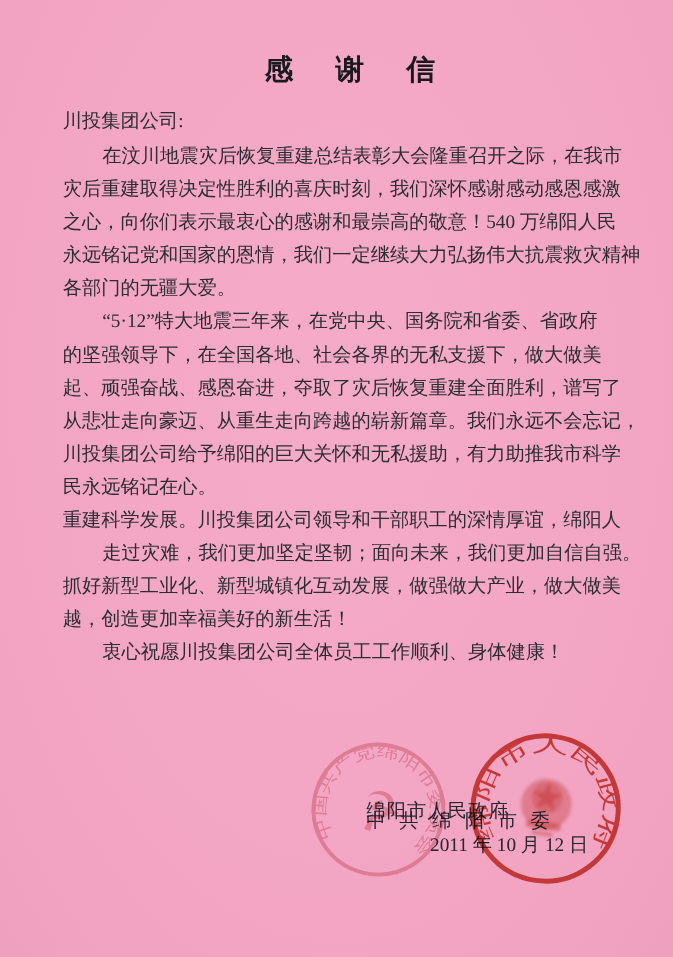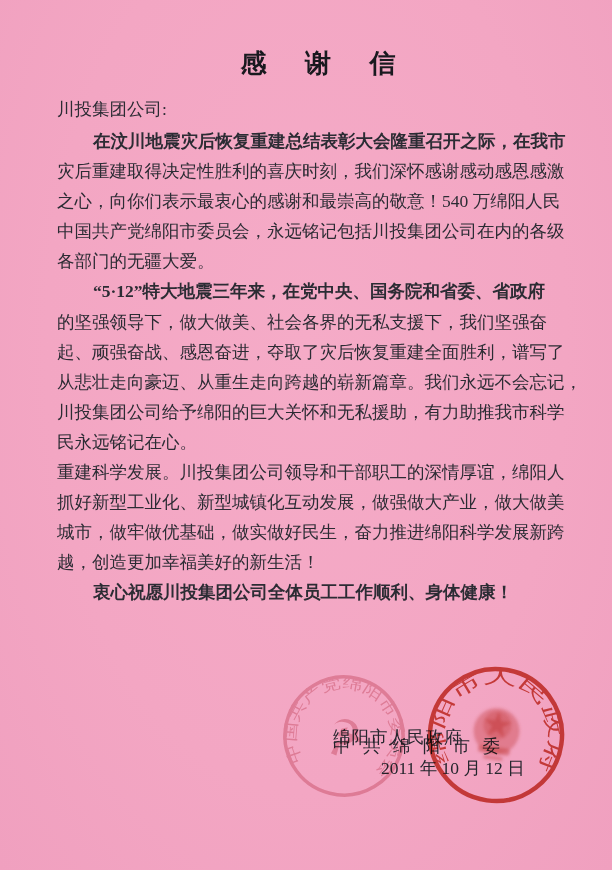--- a/index.html
+++ b/index.html
@@ -17,55 +17,55 @@
   }
   .salutation{
     position:absolute;left:57px;top:97px;
     font-size:17.5px;white-space:nowrap;text-align:right;
   }
   .body-lines{
     position:absolute;left:57px;top:126px;width:508px;
     font-size:17.5px;line-height:30.1px;
   }
   .line{white-space:nowrap;}
-  .line.indent{padding-left:36px;font-weight:bold;}
+  .line.indent{padding-left:36px;}
   .sig{position:absolute;font-size:17.5px;white-space:nowrap;color:#26262e;}
   .sig-org1{left:333px;top:694px;letter-spacing:4px;margin-top:40px;}
   .sig-org2{left:333px;top:725px;letter-spacing:1px;}
-  .sig-date{left:381px;top:756px;}
+  .sig-date{left:391px;top:756px;}
   .seal{position:absolute;mix-blend-mode:multiply;pointer-events:none;}
   .seal-party{left:277px;top:669px;width:134px;height:134px;opacity:.52;transform:rotate(14deg);}
   .seal-gov{left:420px;top:659px;width:152px;height:152px;opacity:.88;transform:rotate(8deg);}
   .seal text{font-family:"Liberation Serif","DejaVu Serif",serif;}
   .emblem-glyph{font-family:"DejaVu Sans",sans-serif;}
 </style>
 </head>
 <body>
 
 <div class="paper">
 
   <h1 class="title">感 谢 信</h1>
 
   <div class="salutation">川投集团公司:</div>
 
   <div class="body-lines">
       <div class="line indent">在汶川地震灾后恢复重建总结表彰大会隆重召开之际，在我市</div>
       <div class="line">灾后重建取得决定性胜利的喜庆时刻，我们深怀感谢感动感恩感激</div>
       <div class="line">之心，向你们表示最衷心的感谢和最崇高的敬意！540 万绵阳人民</div>
-      <div class="line">中国共产党绵阳市委员会，永远铭记包括川投集团公司在内的各级</div>
+      <div class="line">永远铭记党和国家的恩情，我们一定继续大力弘扬伟大抗震救灾精神</div>
       <div class="line">各部门的无疆大爱。</div>
       <div class="line indent">“5·12”特大地震三年来，在党中央、国务院和省委、省政府</div>
-      <div class="line">的坚强领导下，做大做美、社会各界的无私支援下，我们坚强奋</div>
+      <div class="line">的坚强领导下，在全国各地、社会各界的无私支援下，做大做美</div>
       <div class="line">起、顽强奋战、感恩奋进，夺取了灾后恢复重建全面胜利，谱写了</div>
       <div class="line">从悲壮走向豪迈、从重生走向跨越的崭新篇章。我们永远不会忘记，</div>
       <div class="line">川投集团公司给予绵阳的巨大关怀和无私援助，有力助推我市科学</div>
       <div class="line">民永远铭记在心。</div>
       <div class="line">重建科学发展。川投集团公司领导和干部职工的深情厚谊，绵阳人</div>
+      <div class="line indent">走过灾难，我们更加坚定坚韧；面向未来，我们更加自信自强。</div>
       <div class="line">抓好新型工业化、新型城镇化互动发展，做强做大产业，做大做美</div>
-      <div class="line">城市，做牢做优基础，做实做好民生，奋力推进绵阳科学发展新跨</div>
       <div class="line">越，创造更加幸福美好的新生活！</div>
       <div class="line indent">衷心祝愿川投集团公司全体员工工作顺利、身体健康！</div>
     </div>
 
   <div class="sig sig-org1">中 共 绵 阳 市 委</div>
   <div class="sig sig-org2">绵阳市人民政府</div>
   <div class="sig sig-date">2011 年 10 月 12 日</div>
 
   <svg class="seal seal-party" viewBox="0 0 134 134" color="#d4808d">
     <circle cx="67" cy="67" r="59" fill="none" stroke="currentColor" stroke-width="3.5"></circle>

